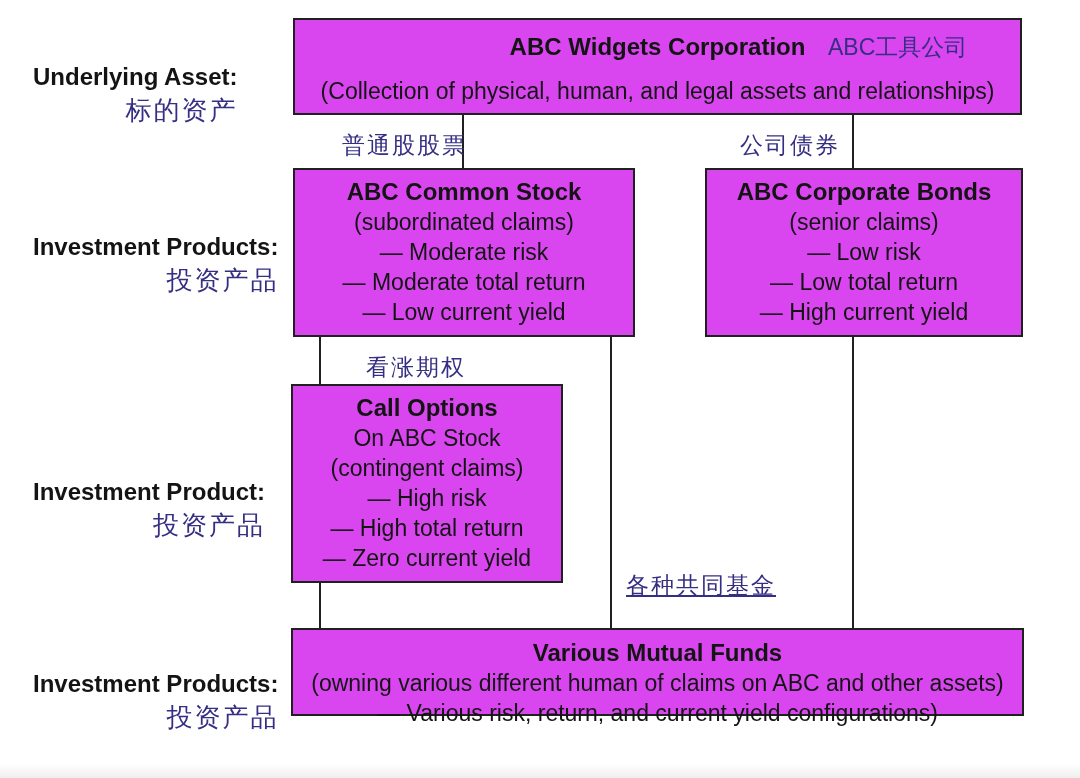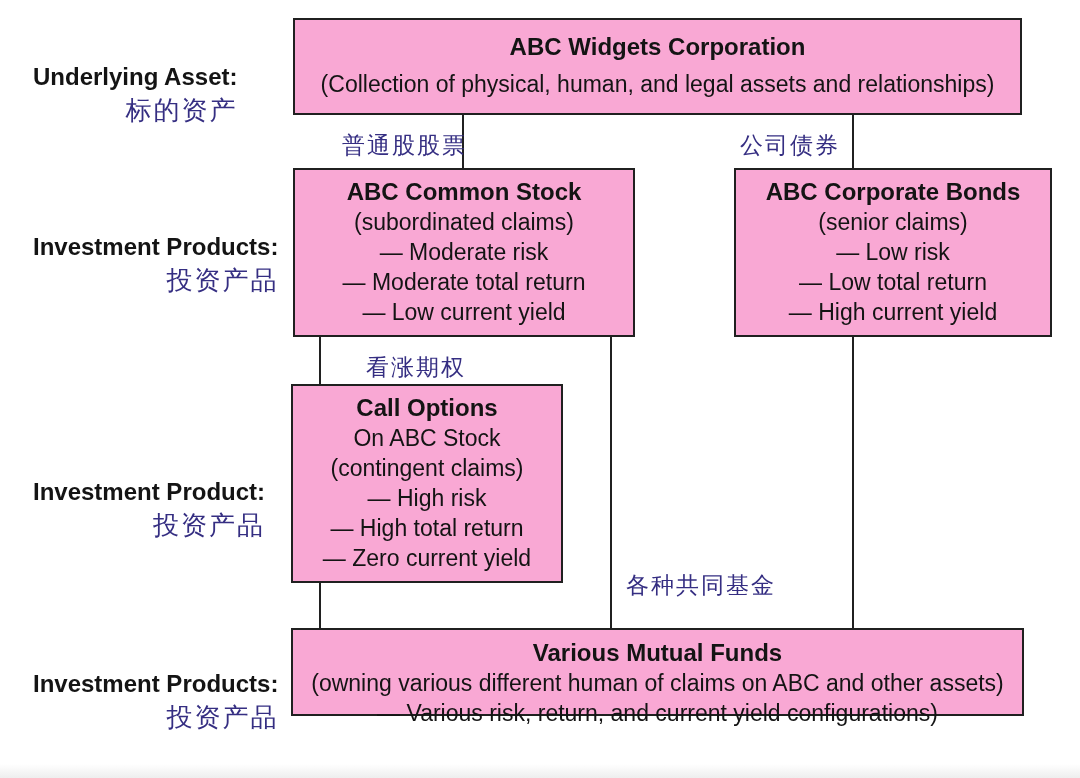--- a/index.html
+++ b/index.html
@@ -6,21 +6,21 @@
   body{
     width:1080px;height:778px;background:#ffffff;
     font-family:"Liberation Sans","DejaVu Sans",sans-serif;
     color:#141414;overflow:hidden;
   }
   .stage{position:relative;width:1080px;height:778px;background:#ffffff;}
 
   
   .dbox{
     position:absolute;box-sizing:border-box;
-    border:2px solid #202020;background:#f9a8d4;
+    border:2px solid #202020;background:#d946ef;
     text-align:center;
   }
   .box-title{font-weight:bold;font-size:24px;line-height:30px;}
   .box-line{font-size:23px;line-height:30px;white-space:nowrap;}
 
   
   .vline{position:absolute;width:2px;background:#202020;}
 
   
   .zh{color:#352e82;}
@@ -38,21 +38,21 @@
   .row-label .cn{
     font-size:26px;line-height:28px;margin-top:4px;
     letter-spacing:2px;white-space:nowrap;
   }
 
   
   .corp-title-row{position:relative;margin-top:12px;height:30px;}
   .corp-zh{
     position:absolute;left:533px;top:0;font-size:23px;white-space:nowrap;
   }
-  .corp-sub{margin-top:7px;}
+  .corp-sub{margin-top:14px;}
 
   .pad-top-10{padding-top:7px;}
   .pad-top-8{padding-top:8px;}
 
   
   .bottom-strip{
     position:absolute;left:0;top:764px;width:1080px;height:14px;
     background:linear-gradient(#ffffff,#eeeeee);
   }
 </style>
@@ -81,38 +81,39 @@
   <div class="vline" style="left:462px;top:113px;height:55px;"></div>
   <div class="vline" style="left:852px;top:113px;height:55px;"></div>
   <div class="vline" style="left:319px;top:335px;height:49px;"></div>
   <div class="vline" style="left:610px;top:335px;height:293px;"></div>
   <div class="vline" style="left:852px;top:335px;height:293px;"></div>
   <div class="vline" style="left:319px;top:581px;height:47px;"></div>
 
   <div class="conn-label zh" style="left:342px;top:130px;">普通股股票</div>
   <div class="conn-label zh" style="left:740px;top:130px;">公司债券</div>
   <div class="conn-label zh" style="left:366px;top:352px;">看涨期权</div>
-  <div class="conn-label zh" style="left:626px;top:570px;">各种共同基金</div>
+  <div class="conn-label zh" style="left:626px;top:570px;text-decoration:underline;">各种共同基金</div>
 
   <div class="dbox" style="left:293px;top:18px;width:729px;height:97px;">
     <div class="corp-title-row">
       <span class="box-title">ABC Widgets Corporation</span>
+      <span class="corp-zh zh">ABC工具公司</span>
     </div>
     <div class="box-line corp-sub">(Collection of physical, human, and legal assets and relationships)</div>
   </div>
 
   <div class="dbox pad-top-10" style="left:293px;top:168px;width:342px;height:169px;">
     <div class="box-title">ABC Common Stock</div>
     <div class="box-line">(subordinated claims)</div>
     <div class="box-line">— Moderate risk</div>
     <div class="box-line">— Moderate total return</div>
     <div class="box-line">— Low current yield</div>
   </div>
 
-  <div class="dbox pad-top-10" style="left:734px;top:168px;width:318px;height:169px;">
+  <div class="dbox pad-top-10" style="left:705px;top:168px;width:318px;height:169px;">
     <div class="box-title">ABC Corporate Bonds</div>
     <div class="box-line">(senior claims)</div>
     <div class="box-line">— Low risk</div>
     <div class="box-line">— Low total return</div>
     <div class="box-line">— High current yield</div>
   </div>
 
   <div class="dbox pad-top-10" style="left:291px;top:384px;width:272px;height:199px;">
     <div class="box-title">Call Options</div>
     <div class="box-line">On ABC Stock</div>

